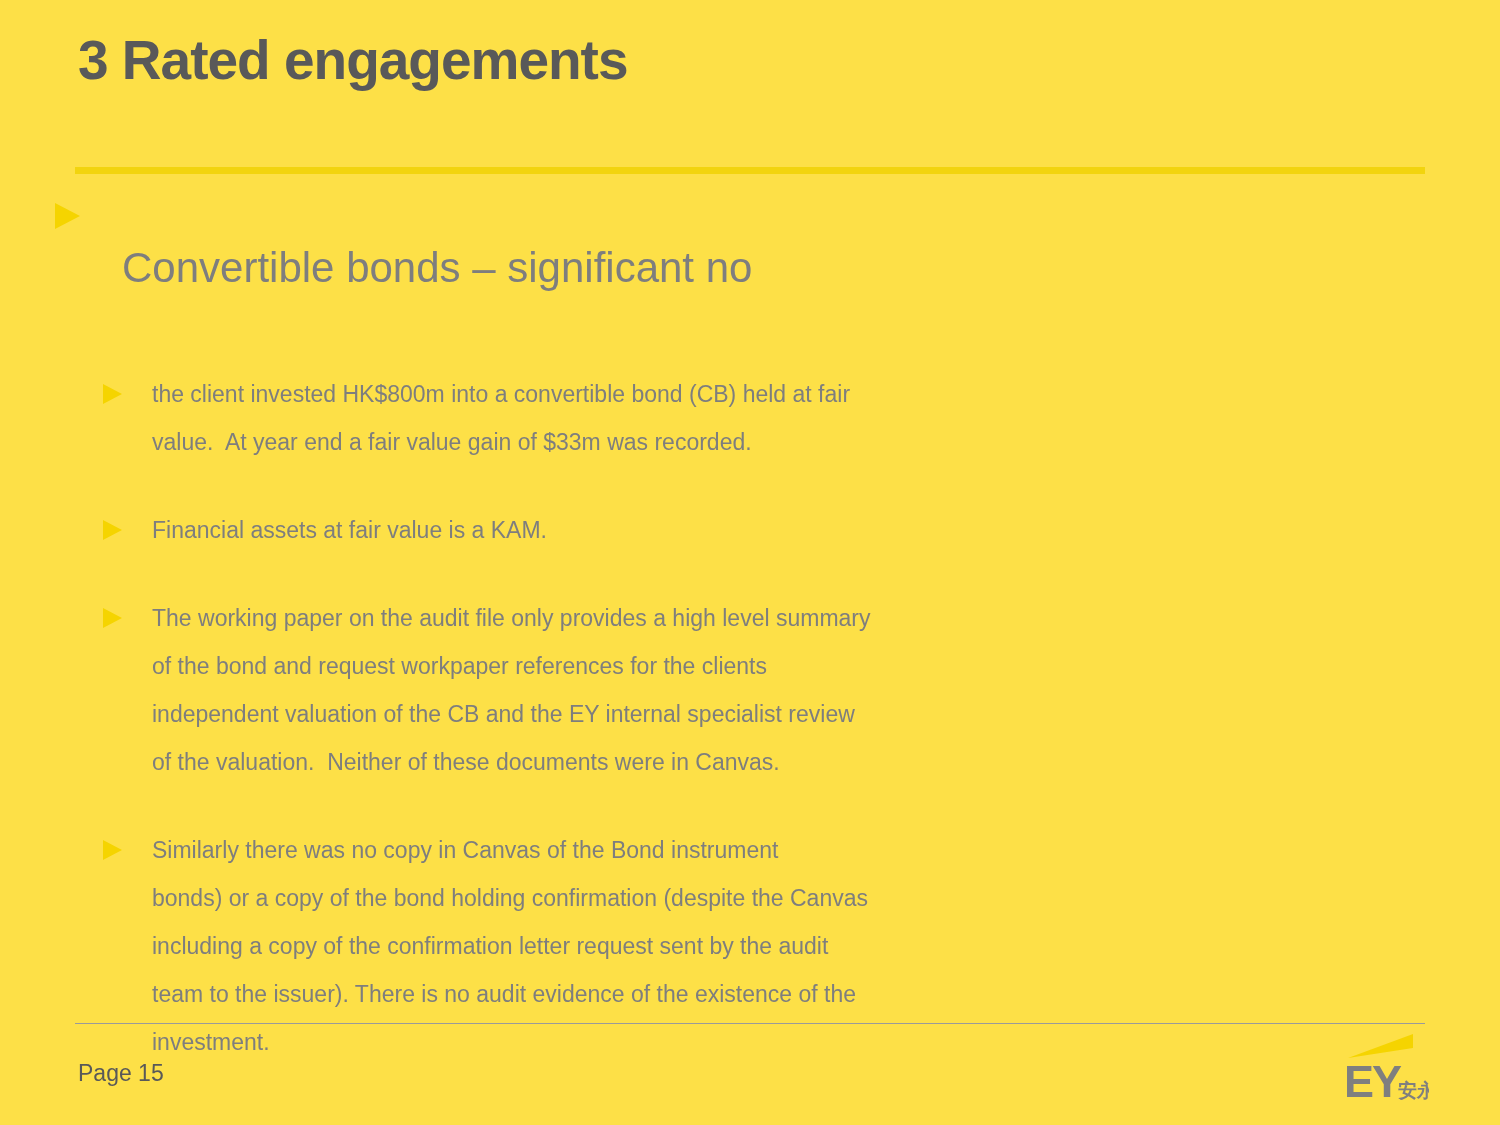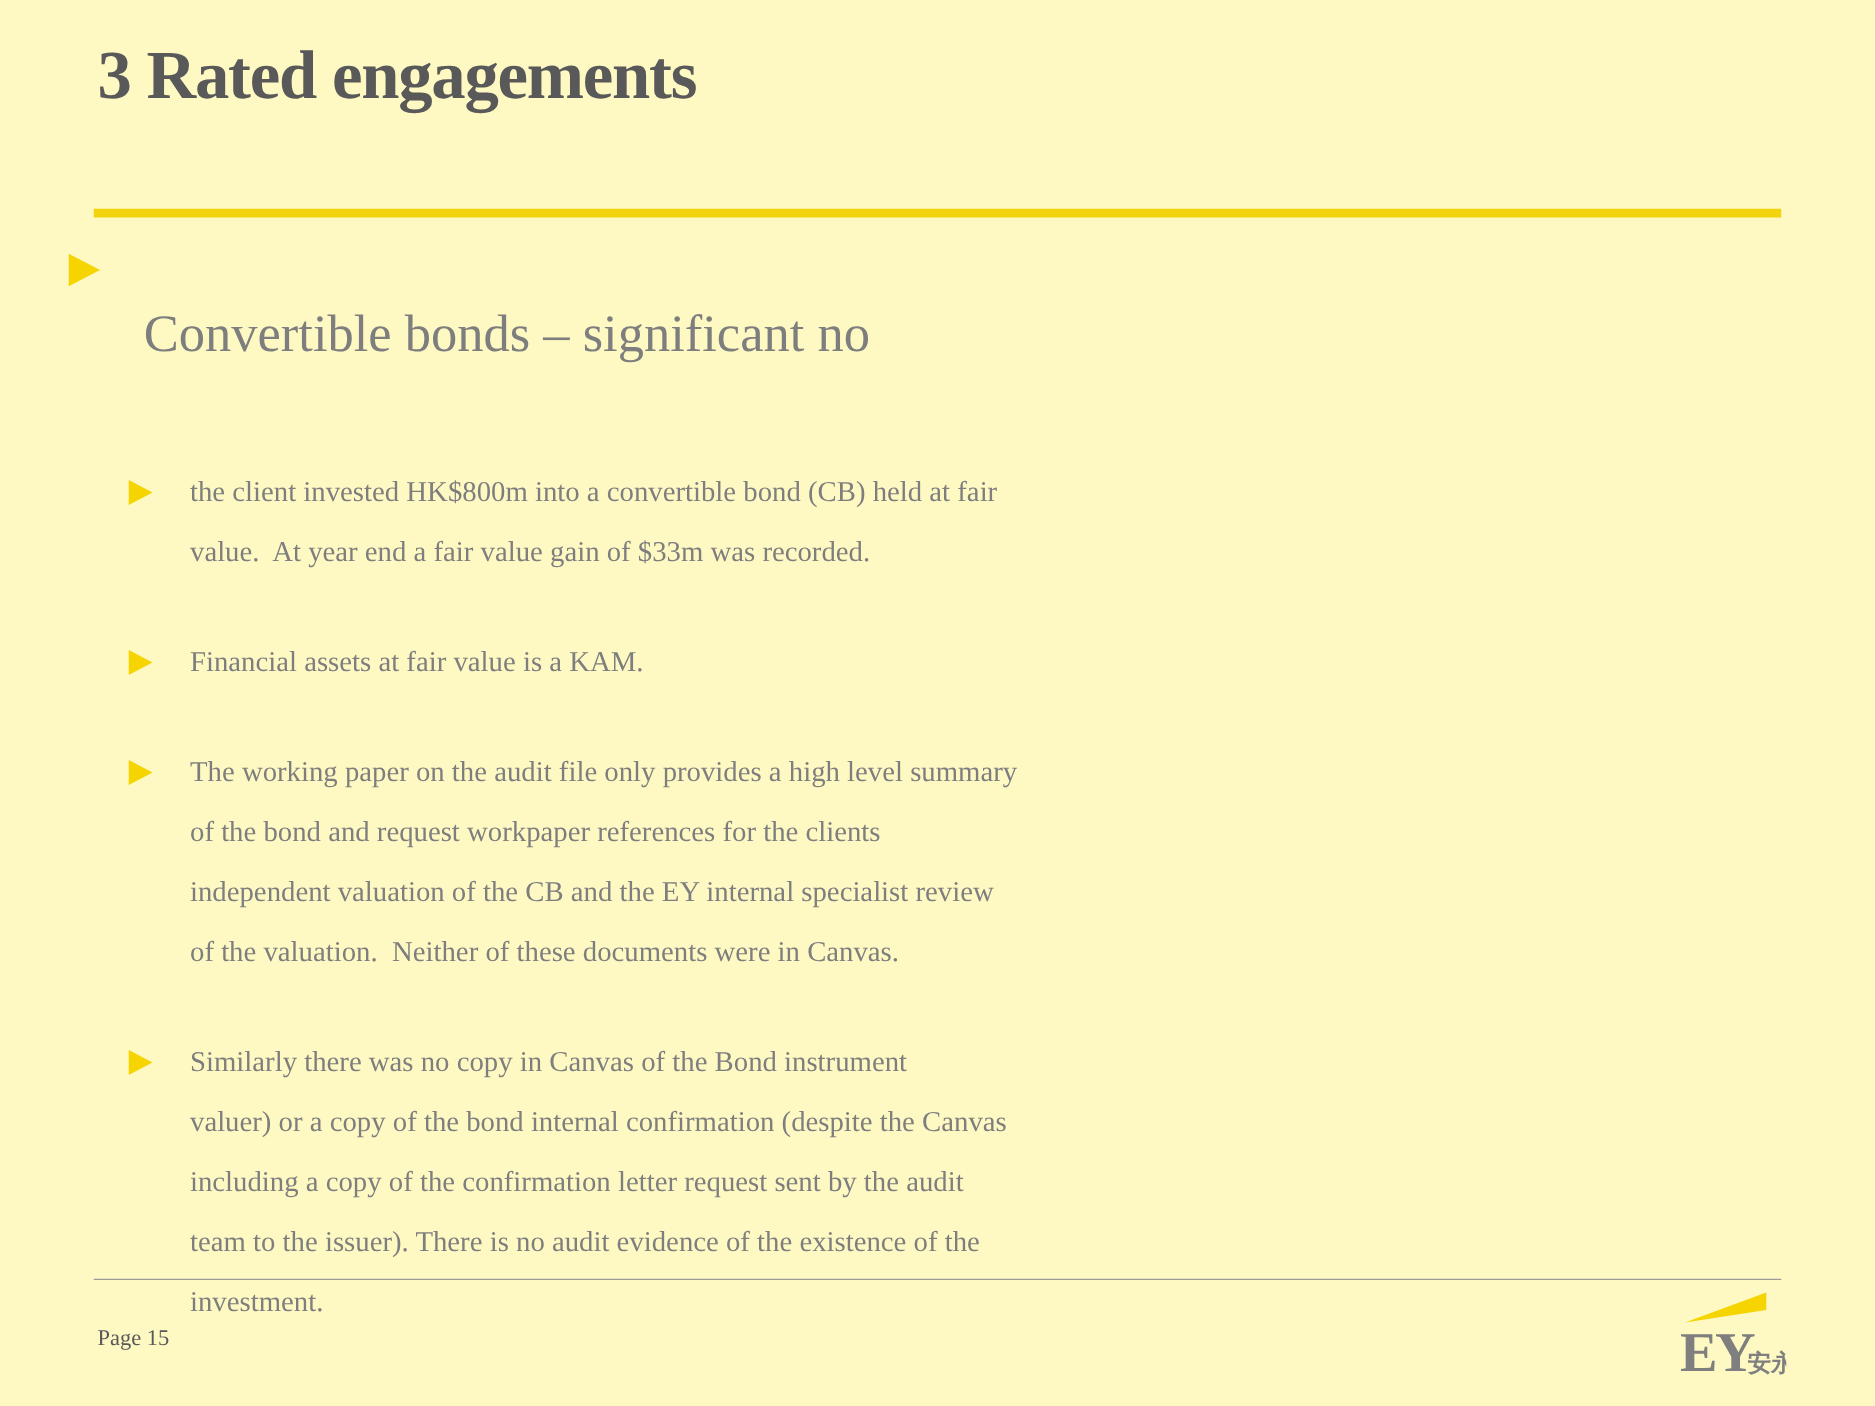--- a/index.html
+++ b/index.html
@@ -4,23 +4,23 @@
 <style>
   html, body {
     margin: 0;
     padding: 0;
     background: #ffffff;
   }
   .slide {
     position: relative;
     width: 1500px;
     height: 1125px;
-    background: #fef9c3;
+    background: #fde047;
     overflow: hidden;
-    font-family: Liberation Serif, serif;
+    font-family: Liberation Sans, sans-serif;
   }
   .slide-title {
     position: absolute;
     left: 78px;
     top: 28px;
     font-size: 55px;
     line-height: 64px;
     font-weight: bold;
     color: #595959;
     letter-spacing: -1px;
@@ -84,21 +84,21 @@
     left: 75px;
     top: 1023px;
     width: 1350px;
     height: 1px;
     background: #9a9a9a;
   }
   .page-label {
     position: absolute;
     left: 78px;
     top: 1060px;
-    font-size: 18px;
+    font-size: 23px;
     color: #595959;
     white-space: pre;
   }
   .ey-logo {
     position: absolute;
     left: 1343px;
     top: 1030px;
     width: 86px;
     height: 70px;
   }
@@ -133,21 +133,21 @@
       <span class="tri tri-sm"></span>
       <div class="line">The working paper on the audit file only provides a high level summary</div>
       <div class="line">of the bond and request workpaper references for the clients</div>
       <div class="line">independent valuation of the CB and the EY internal specialist review</div>
       <div class="line">of the valuation.  Neither of these documents were in Canvas.</div>
     </div>
 
     <div class="para">
       <span class="tri tri-sm"></span>
       <div class="line">Similarly there was no copy in Canvas of the Bond instrument</div>
-      <div class="line">valuer) or a copy of the bond internal confirmation (despite the Canvas</div>
+      <div class="line">bonds) or a copy of the bond holding confirmation (despite the Canvas</div>
       <div class="line">including a copy of the confirmation letter request sent by the audit</div>
       <div class="line">team to the issuer). There is no audit evidence of the existence of the</div>
       <div class="line">investment.</div>
     </div>
 
   </div>
 
   <div class="footer-rule"></div>
 
   <div class="page-label">Page 15</div>

